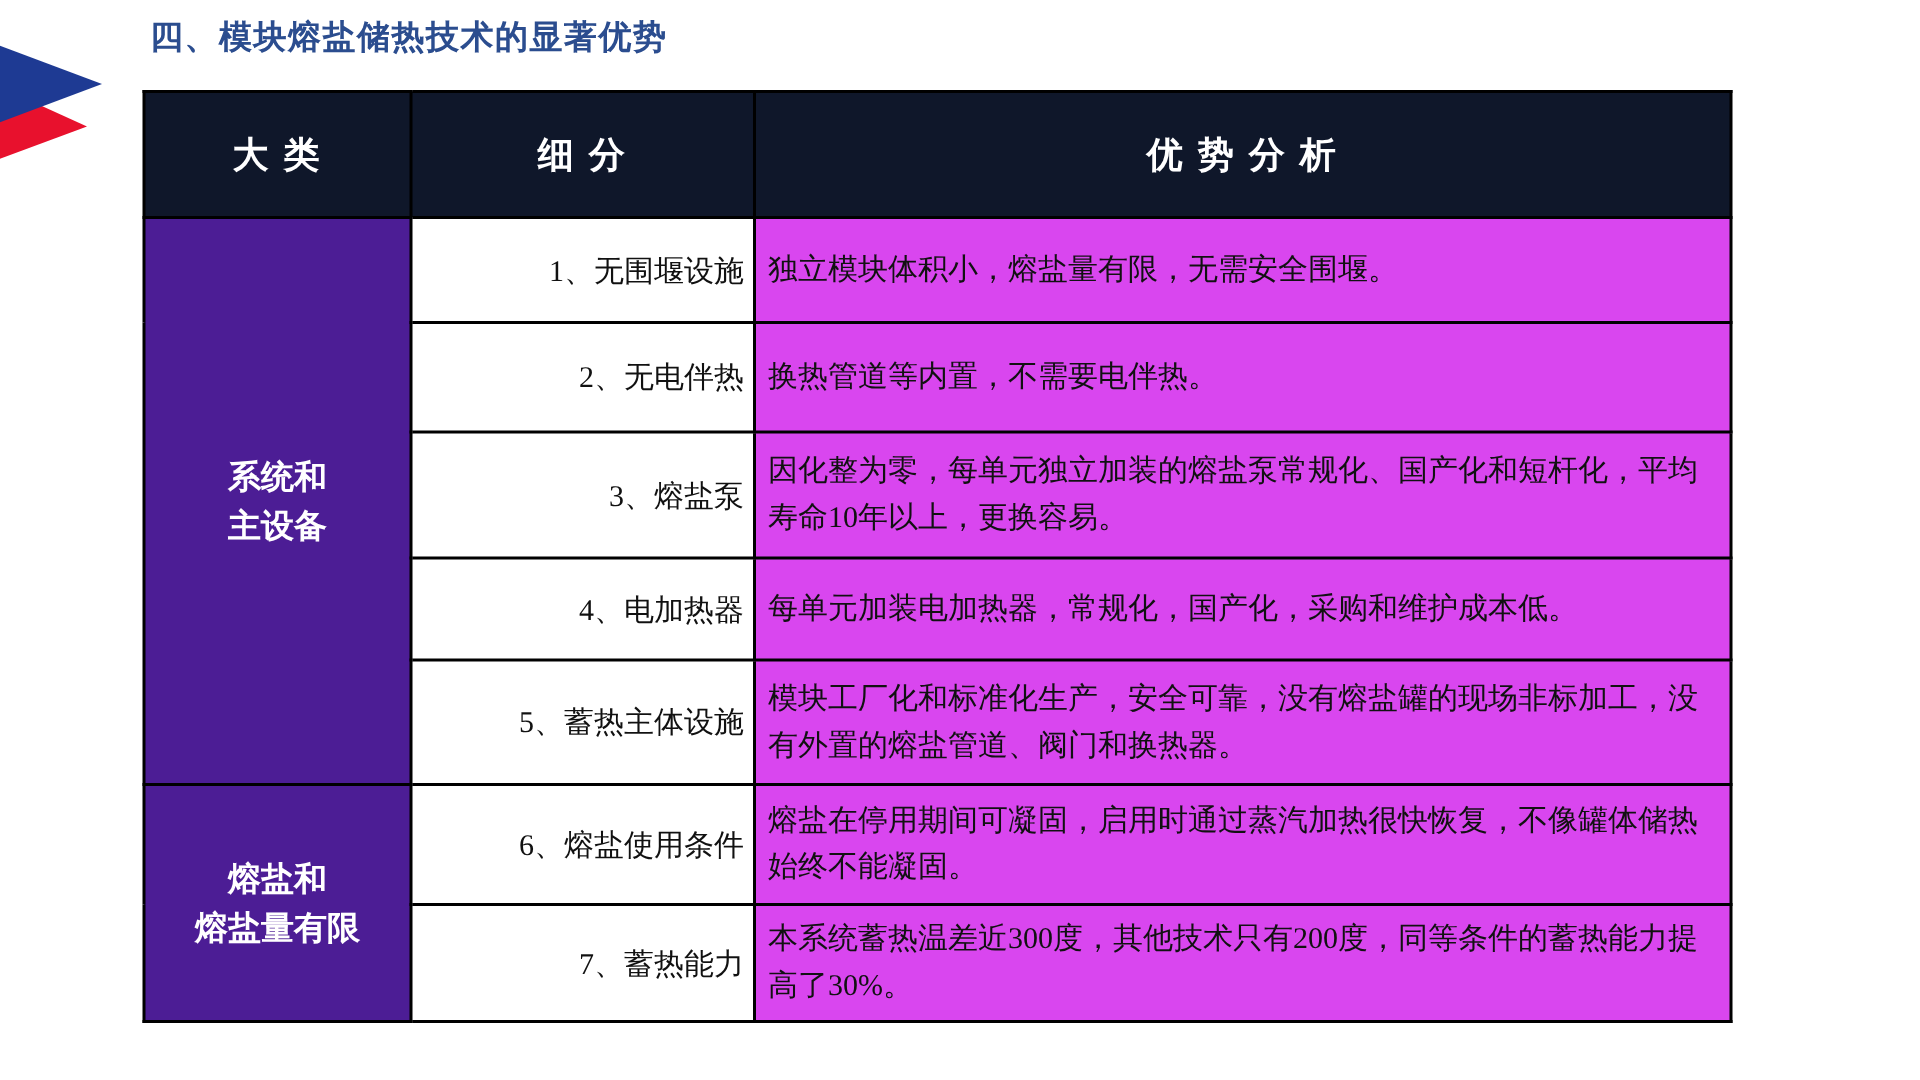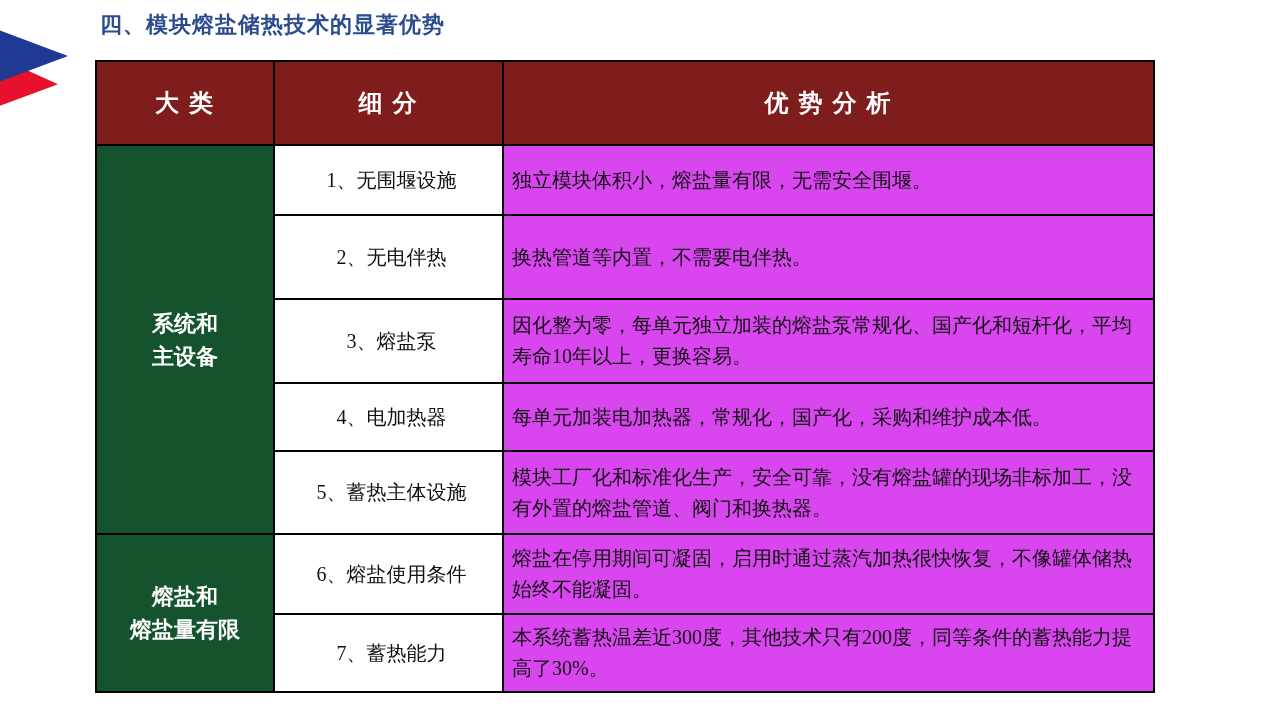--- a/index.html
+++ b/index.html
@@ -47,59 +47,59 @@
   table.adv col.c2 { width: 229px; }
   table.adv col.c3 { width: 651px; }
 
   table.adv th, table.adv td {
     border: 2px solid #000000;
     vertical-align: middle;
   }
 
   tr.header-row { height: 84px; }
   tr.header-row th {
-    background: #7f1d1d;
+    background: #0f172a;
     color: #ffffff;
     font-size: 24px;
     font-weight: bold;
     letter-spacing: 2px;
     text-align: center;
   }
 
   td.category {
-    background: #14532d;
+    background: #4c1d95;
     color: #ffffff;
     font-size: 22px;
     font-weight: bold;
     text-align: center;
     line-height: 1.5;
     white-space: pre-line;
   }
 
   td.sub {
     background: #ffffff;
     color: #111111;
     font-size: 20px;
     padding-left: 12px;
     padding-right: 6px;
-    text-align: center;
+    text-align: right;
   }
 
   td.analysis {
     background: #d946ef;
     color: #111111;
     font-size: 20px;
     line-height: 1.55;
     padding-left: 8px;
     padding-right: 10px;
     text-align: left;
   }
 
   tr.r1 { height: 70px; }
-  tr.r2 { height: 84px; }
+  tr.r2 { height: 73px; }
   tr.r3 { height: 84px; padding-left: 22px; }
   tr.r4 { height: 68px; }
   tr.r5 { height: 83px; }
   tr.r6 { height: 80px; }
   tr.r7 { height: 78px; }
 </style>
 </head>
 <body>
 
 <div class="slide">

